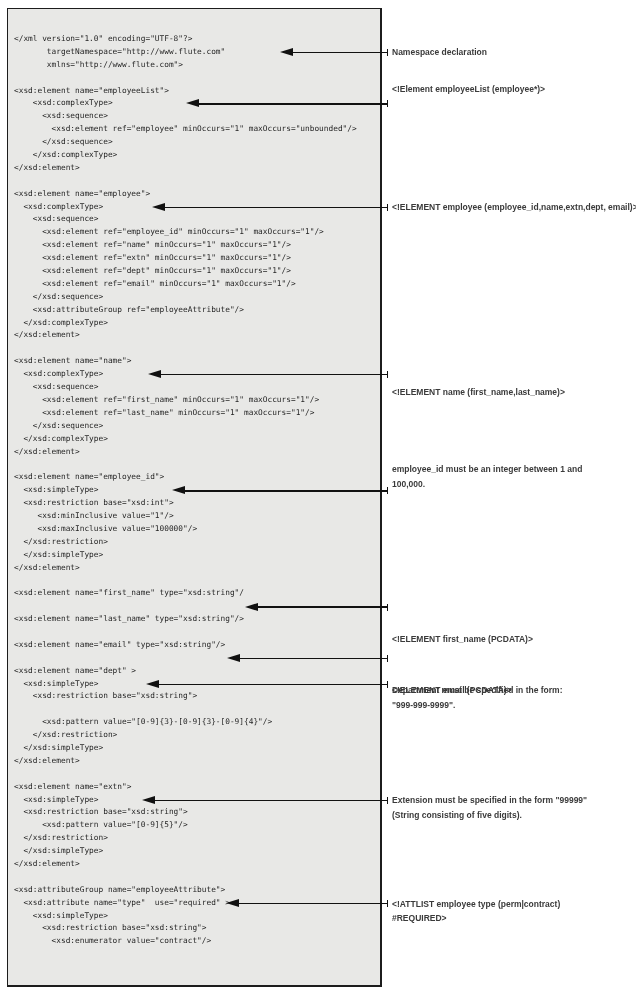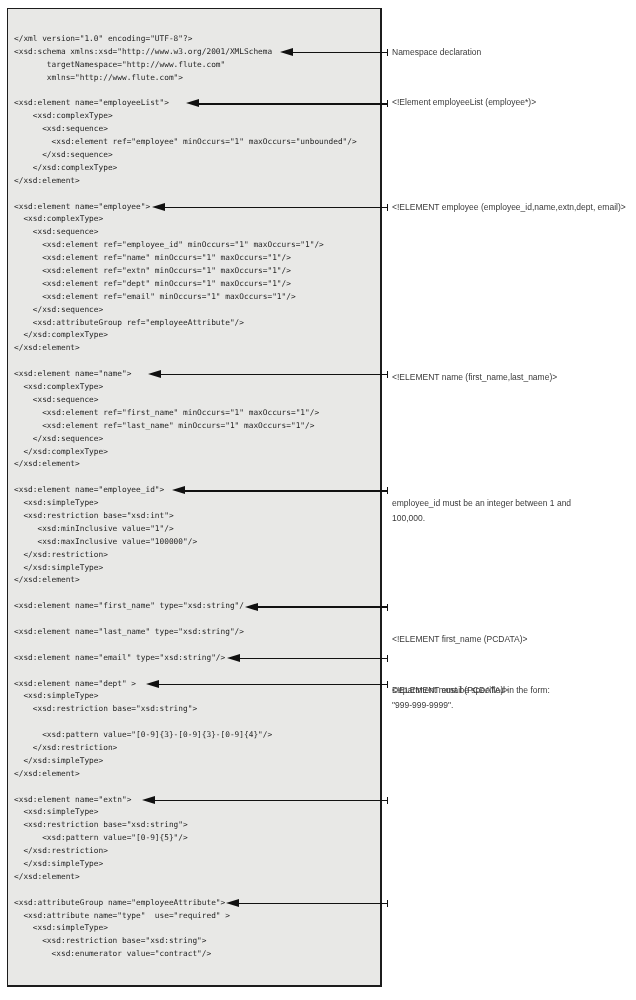--- a/index.html
+++ b/index.html
@@ -48,30 +48,30 @@
     border-top: 4.5px solid transparent;
     border-bottom: 4.5px solid transparent;
   }
   .arrow-tick    { position: absolute; right: 0; top: 1.5px; width: 1.2px; height: 7px; }
   .callout-label {
     position: absolute;
     left: 392px;
     font-size: 8.5px;
     line-height: 14.5px;
     white-space: pre;
+    font-weight: bold;
   }
 </style>
 </head>
 <body>
 
 <div class="canvas" style="background: rgb(255, 255, 255);">
   <div class="code-box" style="background: rgb(232, 232, 230); border-color: rgb(28, 28, 28);"></div>
   <div class="code-layer" style="color: rgb(38, 38, 38);">
       <div class="code-line">&lt;/xml version="1.0" encoding="UTF-8"?&gt;</div>
-      <div class="code-line">&lt;xsd:schema xmlns:xsd="http://www.w3.org/2001/XMLSchema</div>
       <div class="code-line">       targetNamespace="http://www.flute.com"</div>
       <div class="code-line">       xmlns="http://www.flute.com"&gt;</div>
       <div class="code-line"></div>
       <div class="code-line">&lt;xsd:element name="employeeList"&gt;</div>
       <div class="code-line">    &lt;xsd:complexType&gt;</div>
       <div class="code-line">      &lt;xsd:sequence&gt;</div>
       <div class="code-line">        &lt;xsd:element ref="employee" minOccurs="1" maxOccurs="unbounded"/&gt;</div>
       <div class="code-line">      &lt;/xsd:sequence&gt;</div>
       <div class="code-line">    &lt;/xsd:complexType&gt;</div>
       <div class="code-line">&lt;/xsd:element&gt;</div>
@@ -141,39 +141,39 @@
         <div class="arrow-shaft" style="background: rgb(17, 17, 17);"></div>
         <div class="arrowhead" style="border-right: 13px solid rgb(17, 17, 17);"></div>
         <div class="arrow-tick" style="background: rgb(17, 17, 17);"></div>
       </div>
       <div class="callout-label" style="top: 45.15px; color: rgb(58, 58, 58);">Namespace declaration</div>
       <div class="callout-arrow" style="left: 186px; top: 98.95px; width: 202px;">
         <div class="arrow-shaft" style="background: rgb(17, 17, 17);"></div>
         <div class="arrowhead" style="border-right: 13px solid rgb(17, 17, 17);"></div>
         <div class="arrow-tick" style="background: rgb(17, 17, 17);"></div>
       </div>
-      <div class="callout-label" style="top: 95px; color: rgb(58, 58, 58);">&lt;!Element employeeList (employee*)&gt;</div>
+      <div class="callout-label" style="top: 82px; color: rgb(58, 58, 58);">&lt;!Element employeeList (employee*)&gt;</div>
       <div class="callout-arrow" style="left: 152px; top: 202.15px; width: 236px;">
         <div class="arrow-shaft" style="background: rgb(17, 17, 17);"></div>
         <div class="arrowhead" style="border-right: 13px solid rgb(17, 17, 17);"></div>
         <div class="arrow-tick" style="background: rgb(17, 17, 17);"></div>
       </div>
       <div class="callout-label" style="top: 199.95px; color: rgb(58, 58, 58);">&lt;!ELEMENT employee (employee_id,name,extn,dept, email)&gt;</div>
       <div class="callout-arrow" style="left: 148px; top: 369.85px; width: 240px;">
         <div class="arrow-shaft" style="background: rgb(17, 17, 17);"></div>
         <div class="arrowhead" style="border-right: 13px solid rgb(17, 17, 17);"></div>
         <div class="arrow-tick" style="background: rgb(17, 17, 17);"></div>
       </div>
-      <div class="callout-label" style="top: 370px; color: rgb(58, 58, 58);">&lt;!ELEMENT name (first_name,last_name)&gt;</div>
+      <div class="callout-label" style="top: 385px; color: rgb(58, 58, 58);">&lt;!ELEMENT name (first_name,last_name)&gt;</div>
       <div class="callout-arrow" style="left: 172px; top: 485.95px; width: 216px;">
         <div class="arrow-shaft" style="background: rgb(17, 17, 17);"></div>
         <div class="arrowhead" style="border-right: 13px solid rgb(17, 17, 17);"></div>
         <div class="arrow-tick" style="background: rgb(17, 17, 17);"></div>
       </div>
-      <div class="callout-label" style="top: 496px; color: rgb(58, 58, 58);">employee_id must be an integer between 1 and
+      <div class="callout-label" style="top: 462px; color: rgb(58, 58, 58);">employee_id must be an integer between 1 and
 100,000.</div>
       <div class="callout-arrow" style="left: 245px; top: 602.05px; width: 143px;">
         <div class="arrow-shaft" style="background: rgb(17, 17, 17);"></div>
         <div class="arrowhead" style="border-right: 13px solid rgb(17, 17, 17);"></div>
         <div class="arrow-tick" style="background: rgb(17, 17, 17);"></div>
       </div>
       <div class="callout-label" style="top: 632px; color: rgb(58, 58, 58);">&lt;!ELEMENT first_name (PCDATA)&gt;</div>
       <div class="callout-arrow" style="left: 227px; top: 653.65px; width: 161px;">
         <div class="arrow-shaft" style="background: rgb(17, 17, 17);"></div>
         <div class="arrowhead" style="border-right: 13px solid rgb(17, 17, 17);"></div>
@@ -185,19 +185,23 @@
         <div class="arrowhead" style="border-right: 13px solid rgb(17, 17, 17);"></div>
         <div class="arrow-tick" style="background: rgb(17, 17, 17);"></div>
       </div>
       <div class="callout-label" style="top: 683px; color: rgb(58, 58, 58);">Department must be specified in the form:
 "999-999-9999".</div>
       <div class="callout-arrow" style="left: 142px; top: 795.55px; width: 246px;">
         <div class="arrow-shaft" style="background: rgb(17, 17, 17);"></div>
         <div class="arrowhead" style="border-right: 13px solid rgb(17, 17, 17);"></div>
         <div class="arrow-tick" style="background: rgb(17, 17, 17);"></div>
       </div>
+      <div class="callout-label" style="top: 793.35px; color: rgb(58, 58, 58);">Extension must be specified in the form "99999"
+(String consisting of five digits).</div>
       <div class="callout-arrow" style="left: 226px; top: 898.75px; width: 162px;">
         <div class="arrow-shaft" style="background: rgb(17, 17, 17);"></div>
         <div class="arrowhead" style="border-right: 13px solid rgb(17, 17, 17);"></div>
         <div class="arrow-tick" style="background: rgb(17, 17, 17);"></div>
       </div>
+      <div class="callout-label" style="top: 896.55px; color: rgb(58, 58, 58);">&lt;!ATTLIST employee type (perm|contract)
+#REQUIRED&gt;</div>
     </div>
 </div>
 
 </body></html>

